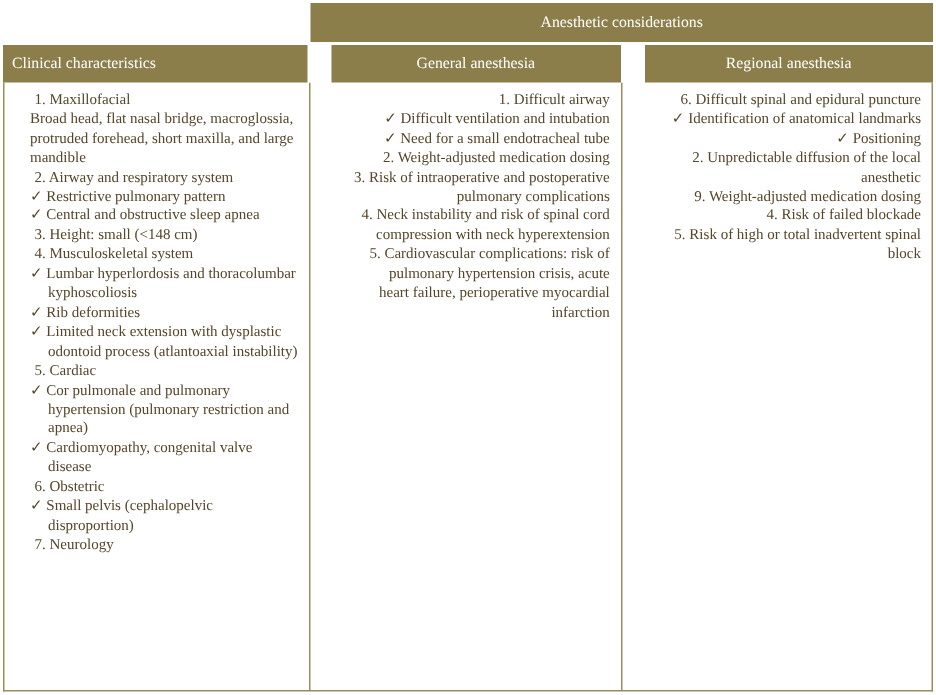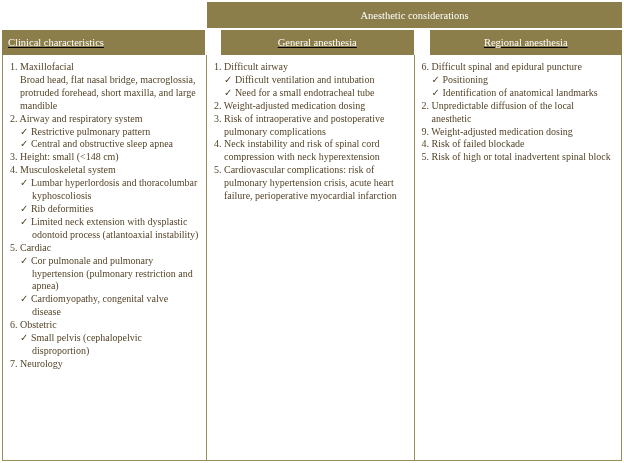--- a/index.html
+++ b/index.html
@@ -21,36 +21,36 @@
   }
   .corner{background:#fff;}
   .hdr{
     background:var(--header-bg);color:#fff;
     font-size:10.5px;display:flex;align-items:center;
   }
   .hdr.center{justify-content:center;}
   .hdr.left{justify-content:flex-start;padding-left:6px;}
   .hdr-row2{
     display:grid;grid-template-columns:203px 1fr 1fr;column-gap:16px;
-    height:25px;flex:none;text-decoration:underline;
+    height:25px;flex:none;
   }
   .tbody{
     flex:1;
     display:grid;grid-template-columns:203px 1fr 1fr;
     border:1px solid var(--border);border-top:none;
     overflow:hidden;
   }
   .bcol{
     padding:6px 7px 4px 7px;
     font-size:10px;line-height:12.9px;
     color:var(--body-text);
     overflow:hidden;
   }
-  .bcol + .bcol{border-left:1px solid var(--border);}
-  .item.numbered{padding-left:10px;text-indent:-10px;}
+  .bcol + .bcol{border-left:1px solid var(--border);text-align:right;}
+  .item.numbered{padding-left:10px;text-indent:-10px;margin-left:13px;}
   .item.plain{padding-left:10px;}
   .item.check{padding-left:22px;text-indent:-12px;}
   .check-glyph{display:inline;}
 </style>
 </head>
 <body>
 
 <div class="page">
 
   <div class="hdr-row1">
@@ -87,22 +87,22 @@
         <div class="item numbered">1. Difficult airway</div>
         <div class="item check"><span class="check-glyph">✓</span> Difficult ventilation and intubation</div>
         <div class="item check"><span class="check-glyph">✓</span> Need for a small endotracheal tube</div>
         <div class="item numbered">2. Weight-adjusted medication dosing</div>
         <div class="item numbered">3. Risk of intraoperative and postoperative pulmonary complications</div>
         <div class="item numbered">4. Neck instability and risk of spinal cord compression with neck hyperextension</div>
         <div class="item numbered">5. Cardiovascular complications: risk of pulmonary hypertension crisis, acute heart failure, perioperative myocardial infarction</div>
       </div>
     <div class="bcol">
         <div class="item numbered">6. Difficult spinal and epidural puncture</div>
+        <div class="item check"><span class="check-glyph">✓</span> Identification of anatomical landmarks</div>
         <div class="item check"><span class="check-glyph">✓</span> Positioning</div>
-        <div class="item check"><span class="check-glyph">✓</span> Identification of anatomical landmarks</div>
         <div class="item numbered">2. Unpredictable diffusion of the local anesthetic</div>
         <div class="item numbered">9. Weight-adjusted medication dosing</div>
         <div class="item numbered">4. Risk of failed blockade</div>
         <div class="item numbered">5. Risk of high or total inadvertent spinal block</div>
       </div>
   </div>
 
 </div>
 
 </body></html>

